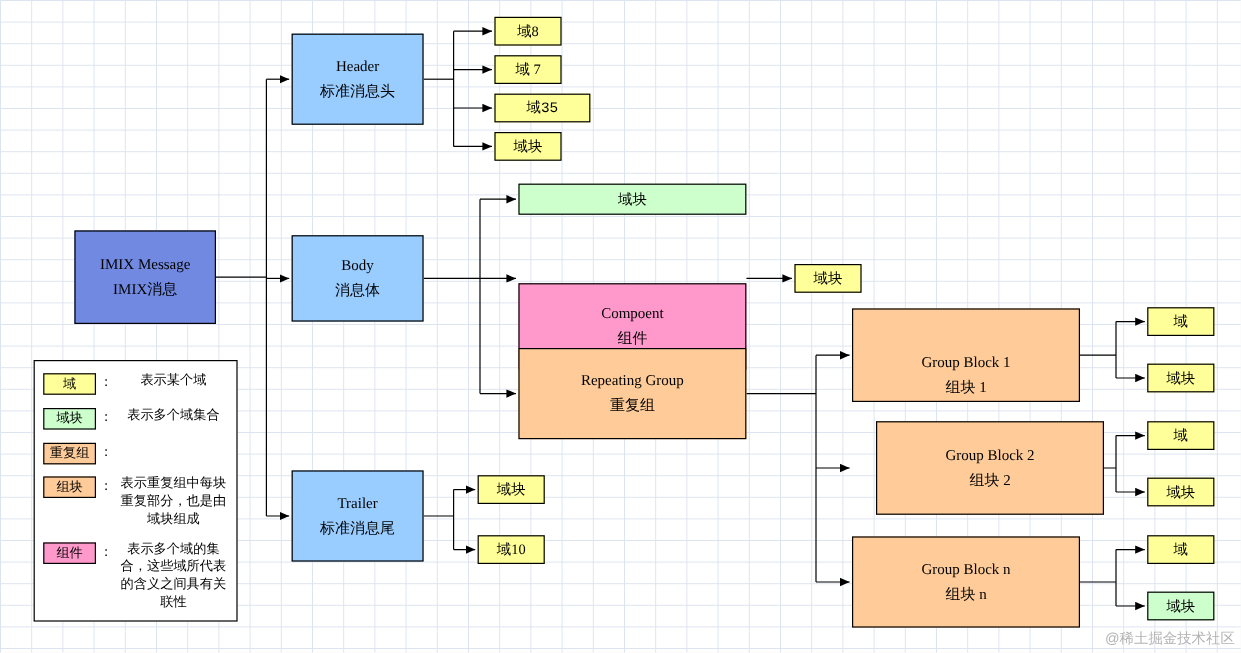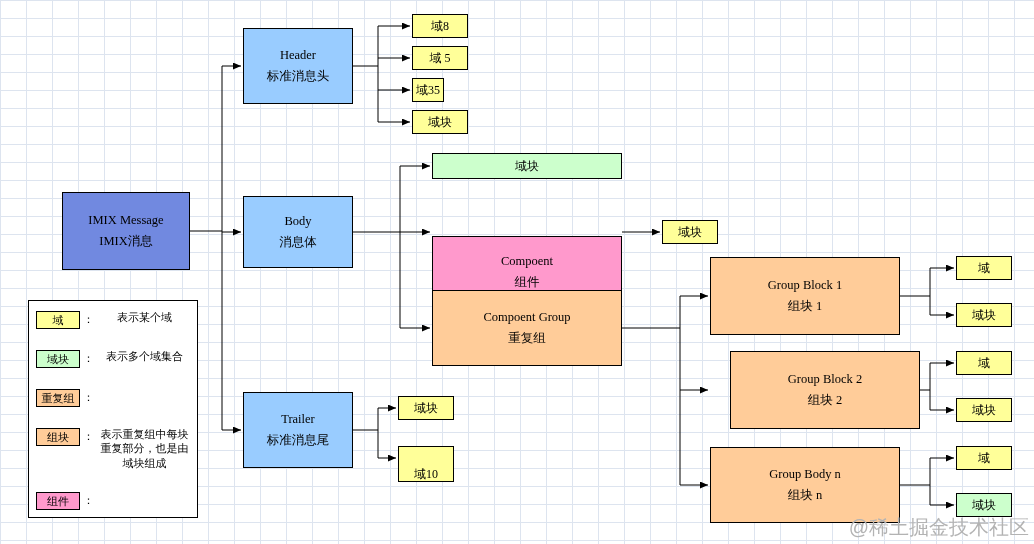--- a/index.html
+++ b/index.html
@@ -34,21 +34,21 @@
   }
   .legend-row { display:flex; align-items:flex-start; gap:3px; }
   .legend-swatch {
     flex:0 0 auto; min-width:44px; padding:0 3px; border:1px solid #000;
     text-align:center; font-size:11px; line-height:16px; margin-top:1px;
   }
   .legend-sep { flex:0 0 auto; line-height:18px; }
   .legend-desc { flex:1 1 auto; line-height:1.35;text-align:center; }
   .watermark {
     position:absolute; right:5px; bottom:3px; color:#b3b3b3;
-    font-size:20px; font-family:"Liberation Sans","DejaVu Sans",sans-serif;
+    font-size:12px; font-family:"Liberation Sans","DejaVu Sans",sans-serif;
   }
 </style>
 </head>
 <body>
 
 <div class="canvas">
 
   <svg class="wires" width="1034" height="544">
     <defs>
       <marker id="arr" markerWidth="9" markerHeight="8" refX="8" refY="3.5" orient="auto">
@@ -99,21 +99,21 @@
       <path d="M930,458 H954" marker-end="url(#arr)"></path>
       <path d="M930,505 H954" marker-end="url(#arr)"></path>
 
       <path d="M353,430 H378"></path>
       <path d="M378,408 V458"></path>
       <path d="M378,408 H396" marker-end="url(#arr)"></path>
       <path d="M378,458 H396" marker-end="url(#arr)"></path>
     </g>
   </svg>
 
-  <div class="node fill-rootblue" style="left:62px; top:192px; width:128px; height:78px;">
+  <div class="node fill-rootblue" style="left:62px; top:192px; width:118px; height:78px;">
     <span>IMIX Message</span>
     <span>IMIX消息</span>
   </div>
 
   <div class="node fill-lblue" style="left:243px; top:28px; width:110px; height:76px;">
     <span>Header</span>
     <span>标准消息头</span>
   </div>
   <div class="node fill-lblue" style="left:243px; top:196px; width:110px; height:72px;">
     <span>Body</span>
@@ -121,55 +121,55 @@
   </div>
   <div class="node fill-lblue" style="left:243px; top:392px; width:110px; height:76px;">
     <span>Trailer</span>
     <span>标准消息尾</span>
   </div>
 
   <div class="node small fill-yellow" style="left:412px; top:14px; width:56px; height:24px;">
     <span>域8</span>
   </div>
   <div class="node small fill-yellow" style="left:412px; top:46px; width:56px; height:24px;">
-    <span>域 5</span>
-  </div>
-  <div class="node small fill-yellow" style="left:412px; top:78px; width:32px; height:24px;">
+    <span>域 7</span>
+  </div>
+  <div class="node small fill-yellow" style="left:412px; top:78px; width:80px; height:24px;font-family:Liberation Mono, monospace;">
     <span>域35</span>
   </div>
   <div class="node small fill-yellow" style="left:412px; top:110px; width:56px; height:24px;">
     <span>域块</span>
   </div>
 
   <div class="node small fill-green" style="left:432px; top:153px; width:190px; height:26px;">
     <span>域块</span>
   </div>
   <div class="node fill-pink" style="left:432px; top:196px; width:190px; height:72px;margin-top:40px;">
     <span>Compoent</span>
     <span>组件</span>
   </div>
   <div class="node fill-orange" style="left:432px; top:290px; width:190px; height:76px;">
-    <span>Compoent Group</span>
+    <span>Repeating Group</span>
     <span>重复组</span>
   </div>
 
   <div class="node small fill-yellow" style="left:662px; top:220px; width:56px; height:24px;">
     <span>域块</span>
   </div>
 
-  <div class="node fill-orange" style="left:710px; top:257px; width:190px; height:78px;">
+  <div class="node fill-orange" style="left:710px; top:257px; width:190px; height:78px;justify-content:flex-end;">
     <span>Group Block 1</span>
     <span>组块 1</span>
   </div>
   <div class="node fill-orange" style="left:710px; top:351px; width:190px; height:78px;margin-left:20px;">
     <span>Group Block 2</span>
     <span>组块 2</span>
   </div>
   <div class="node fill-orange" style="left:710px; top:447px; width:190px; height:76px;">
-    <span>Group Body n</span>
+    <span>Group Block n</span>
     <span>组块 n</span>
   </div>
 
   <div class="node small fill-yellow" style="left:956px; top:256px; width:56px; height:24px;">
     <span>域</span>
   </div>
   <div class="node small fill-yellow" style="left:956px; top:303px; width:56px; height:24px;">
     <span>域块</span>
   </div>
   <div class="node small fill-yellow" style="left:956px; top:351px; width:56px; height:24px;">
@@ -181,21 +181,21 @@
   <div class="node small fill-yellow" style="left:956px; top:446px; width:56px; height:24px;">
     <span>域</span>
   </div>
   <div class="node small fill-green" style="left:956px; top:493px; width:56px; height:24px;">
     <span>域块</span>
   </div>
 
   <div class="node small fill-yellow" style="left:398px; top:396px; width:56px; height:24px;">
     <span>域块</span>
   </div>
-  <div class="node small fill-yellow" style="left:398px; top:446px; width:56px; height:36px;justify-content:flex-end;">
+  <div class="node small fill-yellow" style="left:398px; top:446px; width:56px; height:24px;">
     <span>域10</span>
   </div>
 
   <div class="legend">
     <div class="legend-row">
       <span class="legend-swatch fill-yellow">域</span>
       <span class="legend-sep">：</span>
       <span class="legend-desc">表示某个域</span>
     </div>
     <div class="legend-row">
@@ -208,18 +208,19 @@
       <span class="legend-sep">：</span>
     </div>
     <div class="legend-row">
       <span class="legend-swatch fill-orange">组块</span>
       <span class="legend-sep">：</span>
       <span class="legend-desc">表示重复组中每块重复部分，也是由域块组成</span>
     </div>
     <div class="legend-row">
       <span class="legend-swatch fill-pink">组件</span>
       <span class="legend-sep">：</span>
+      <span class="legend-desc">表示多个域的集合，这些域所代表的含义之间具有关联性</span>
     </div>
   </div>
 
   <div class="watermark">@稀土掘金技术社区</div>
 
 </div>
 
 </body></html>

